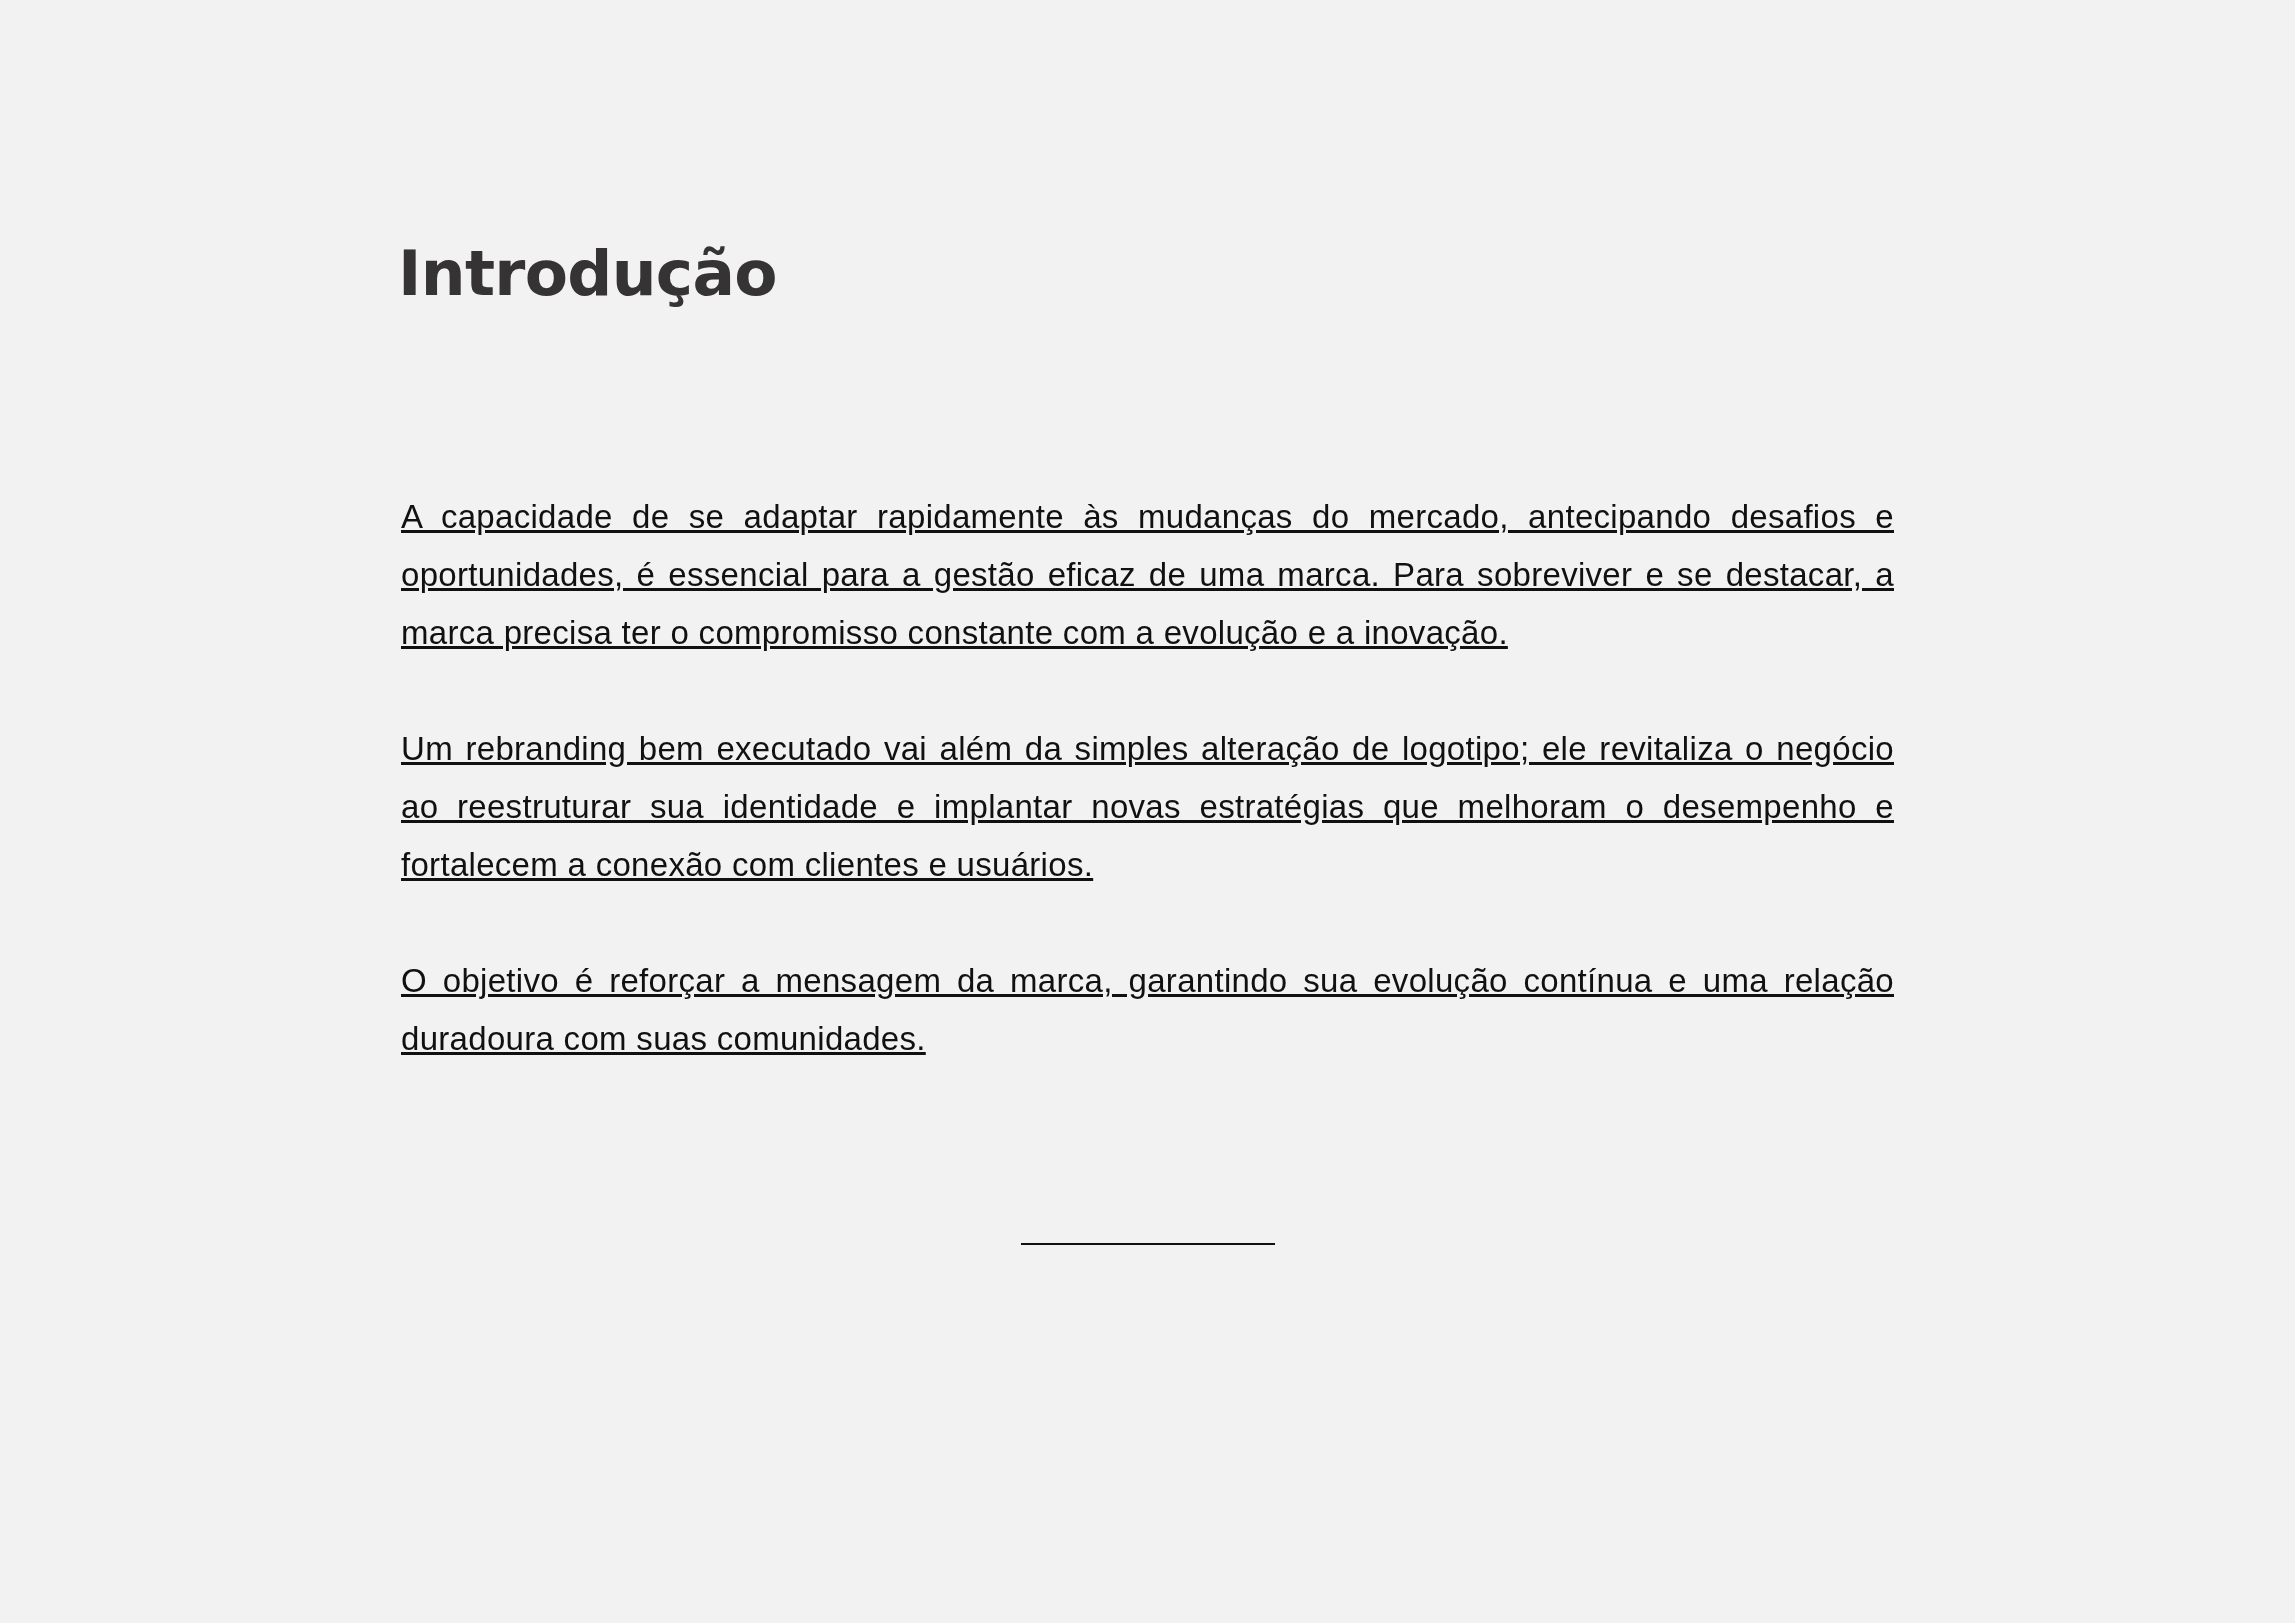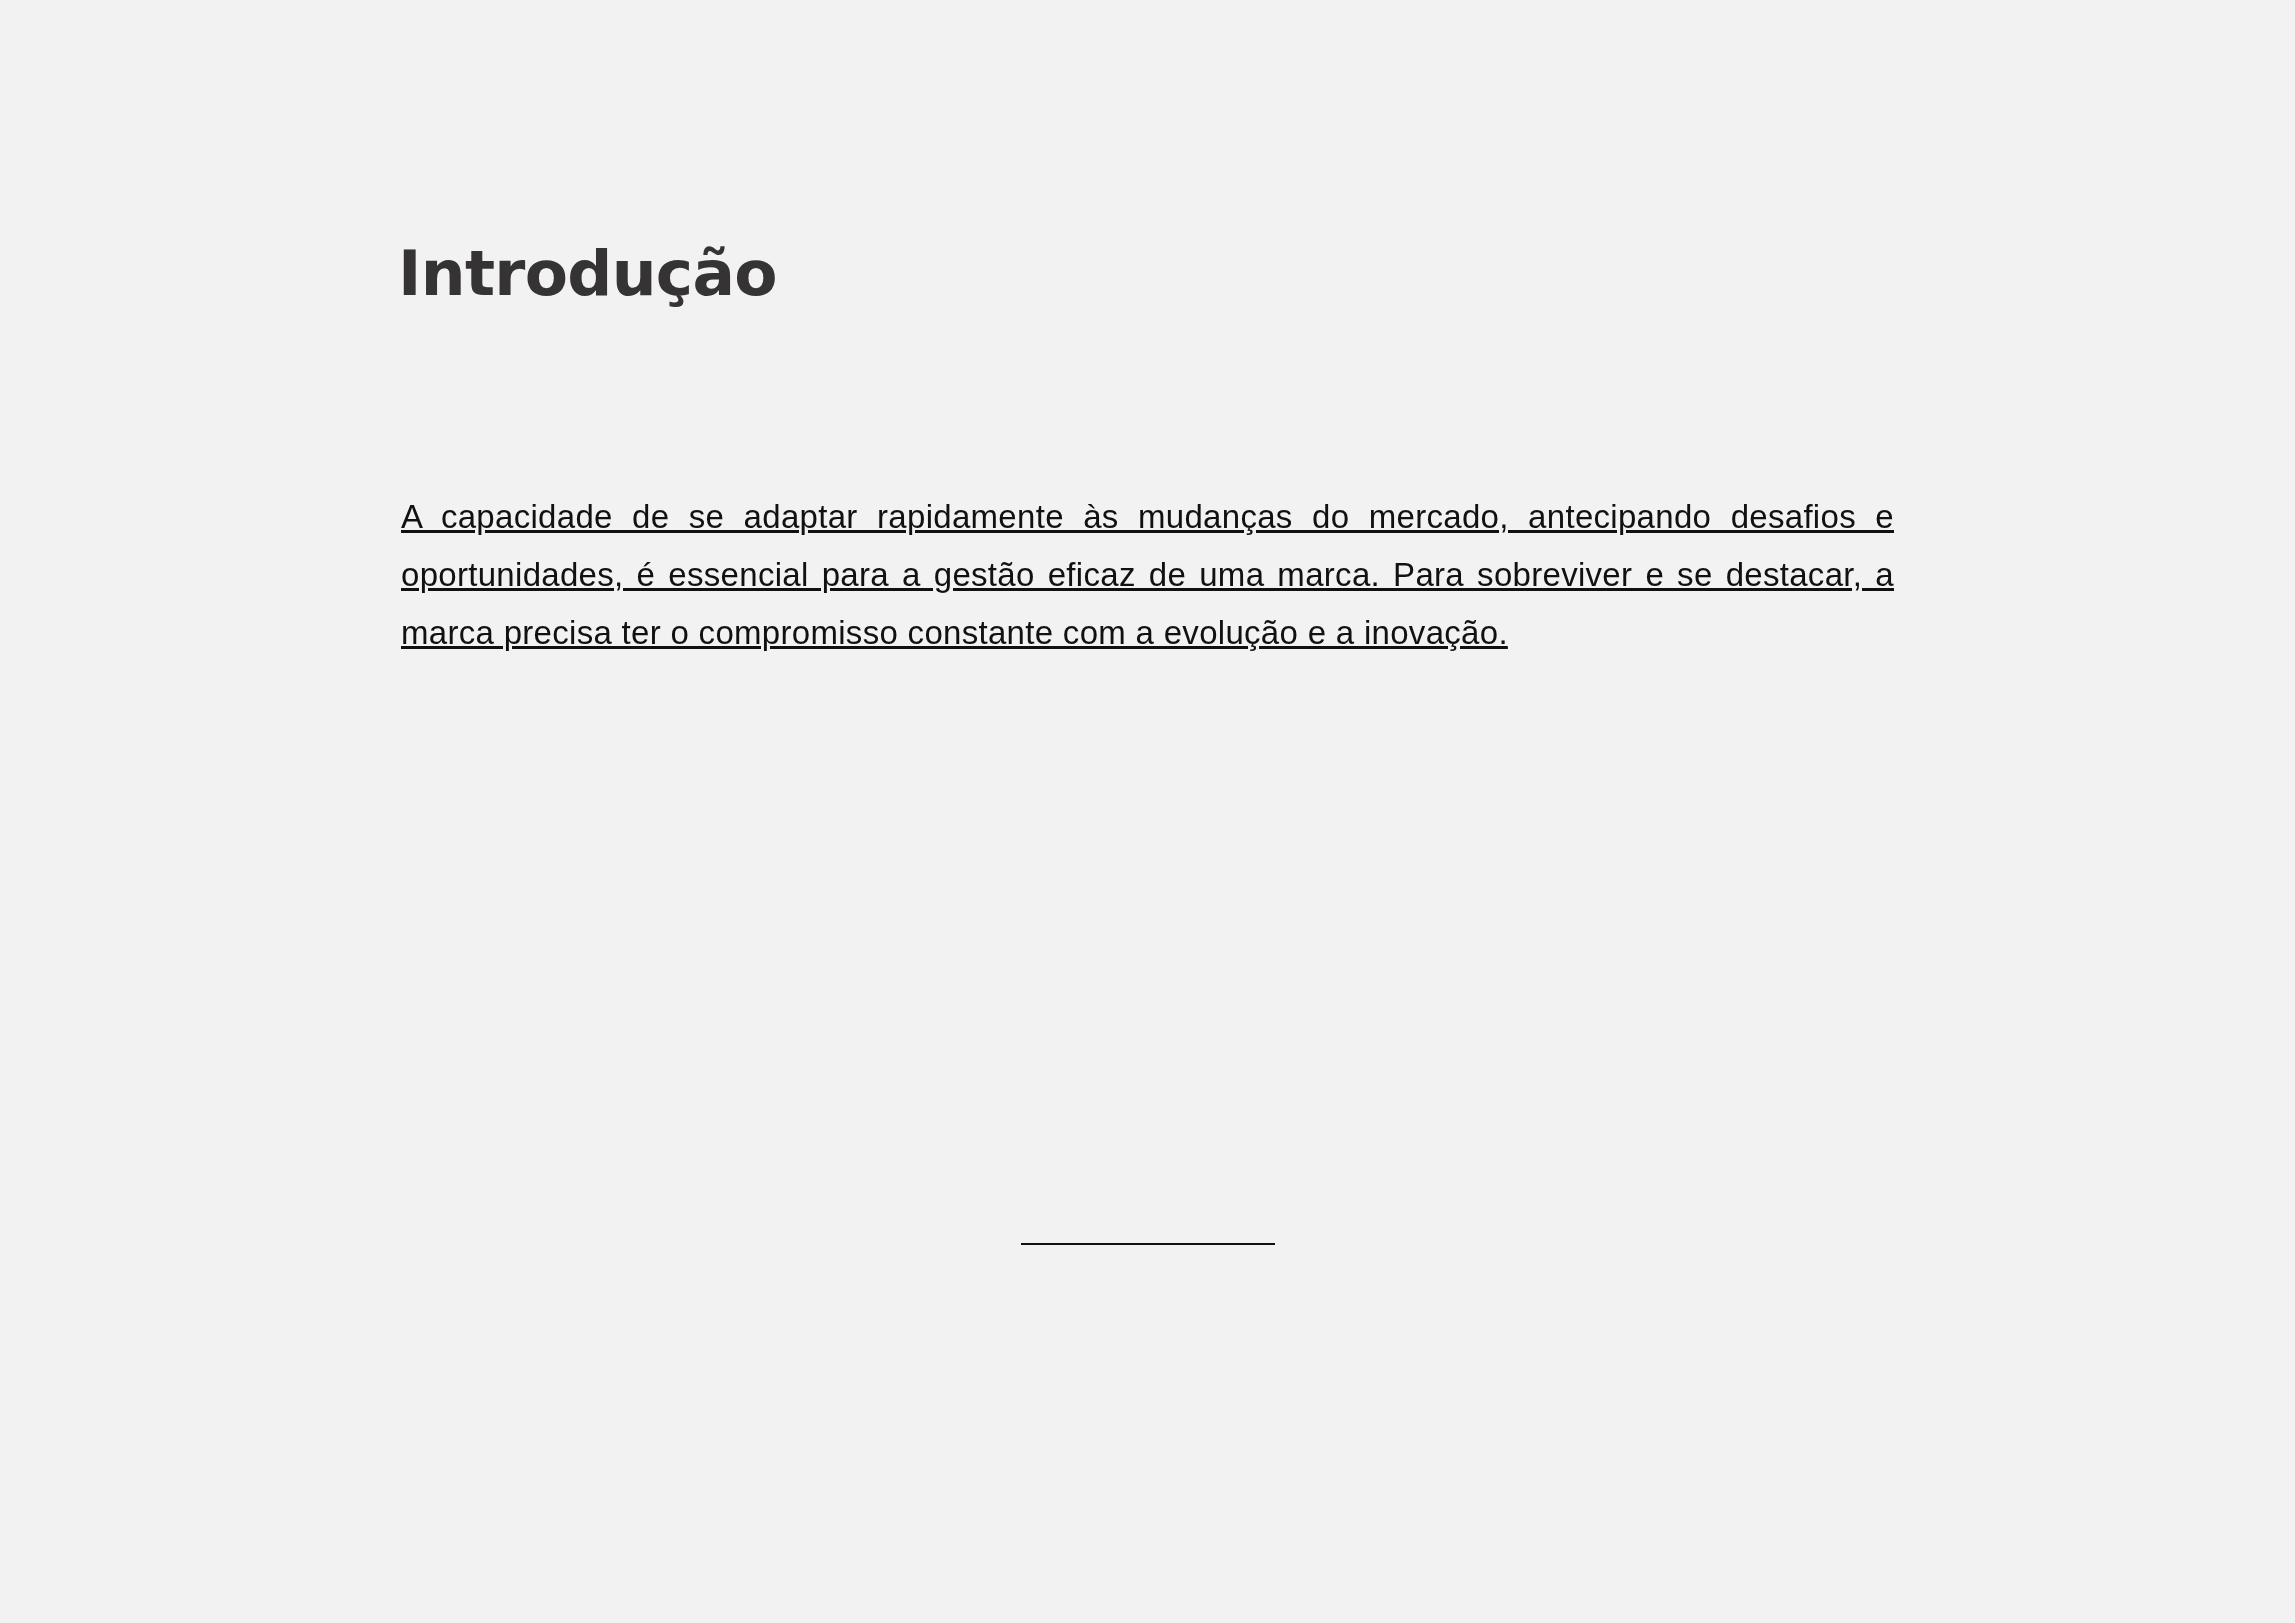--- a/index.html
+++ b/index.html
@@ -62,17 +62,19 @@
     }
   </style>
 </head>
 <body>
 
 <div class="page">
   <h1 class="page-title">Introdução</h1>
 
   <div class="body-text">
     <p>A capacidade de se adaptar rapidamente às mudanças do mercado, antecipando desafios e oportunidades, é essencial para a gestão eficaz de uma marca. Para sobreviver e se destacar, a marca precisa ter o compromisso constante com a evolução e a inovação.</p>
+    <p>Um rebranding bem executado vai além da simples alteração de logotipo; ele revitaliza o negócio ao reestruturar sua identidade e implantar novas estratégias que melhoram o desempenho e fortalecem a conexão com clientes e usuários.</p>
+    <p>O objetivo é reforçar a mensagem da marca, garantindo sua evolução contínua e uma relação duradoura com suas comunidades.</p>
   </div>
 
   <div class="divider"></div>
 </div>
 
 
 </body></html>

